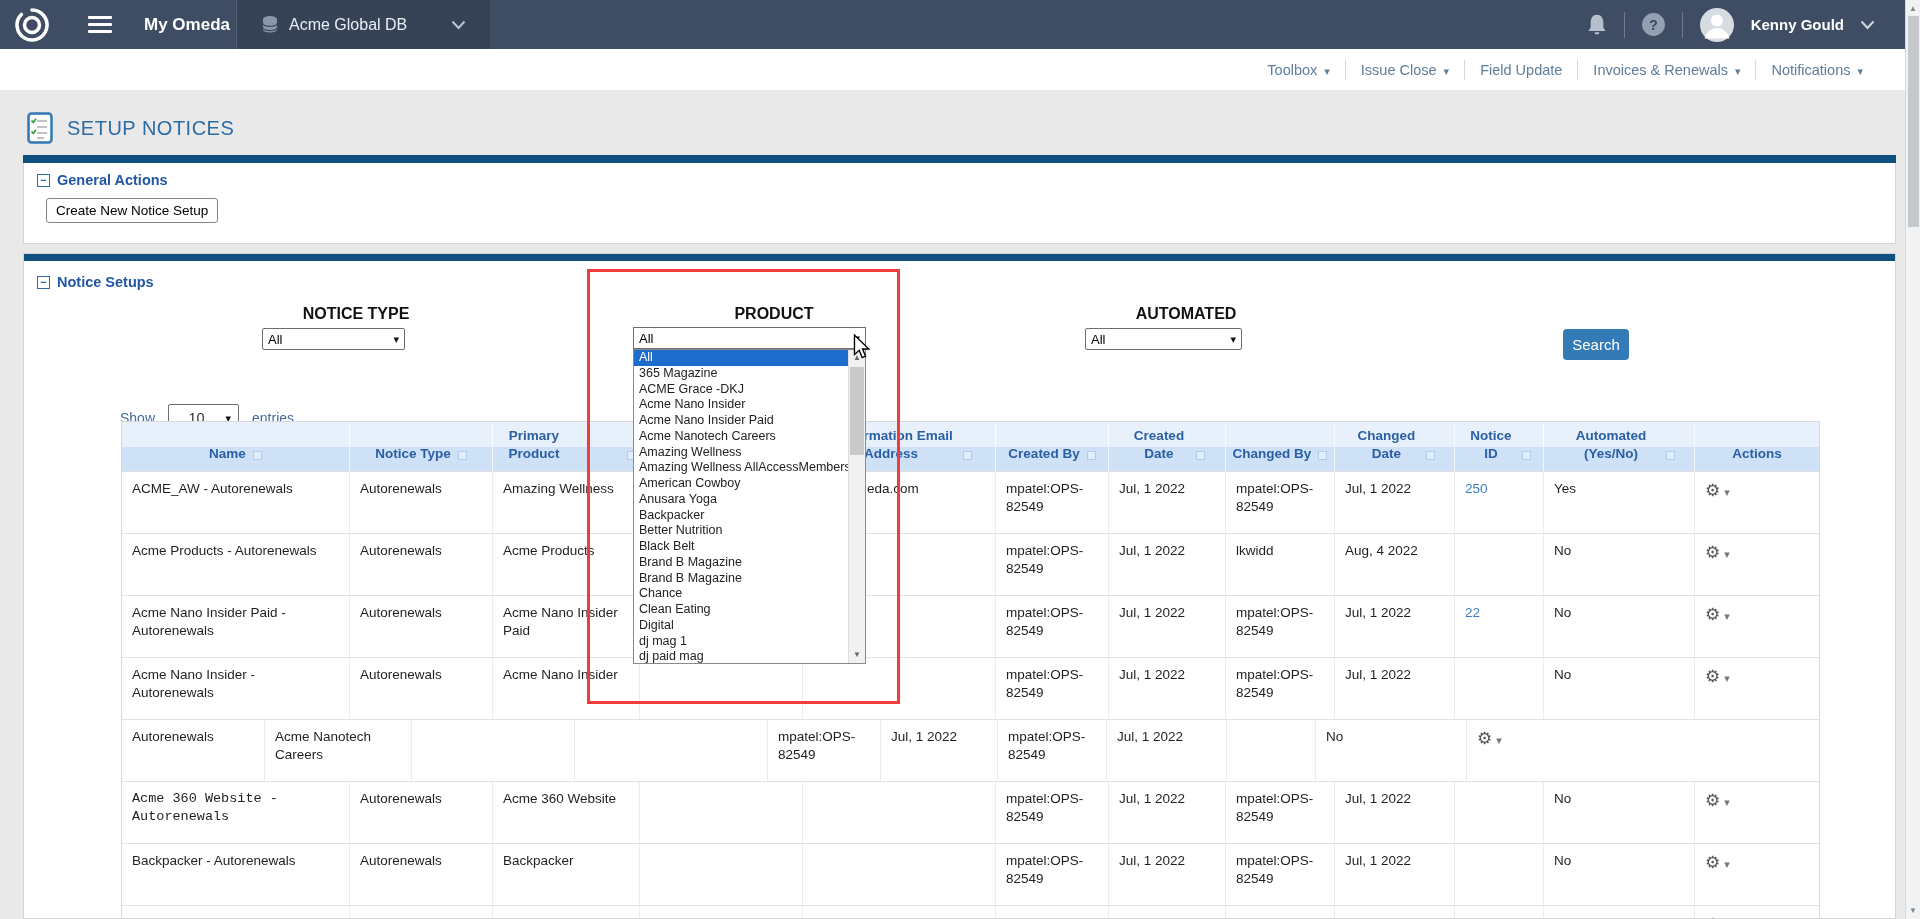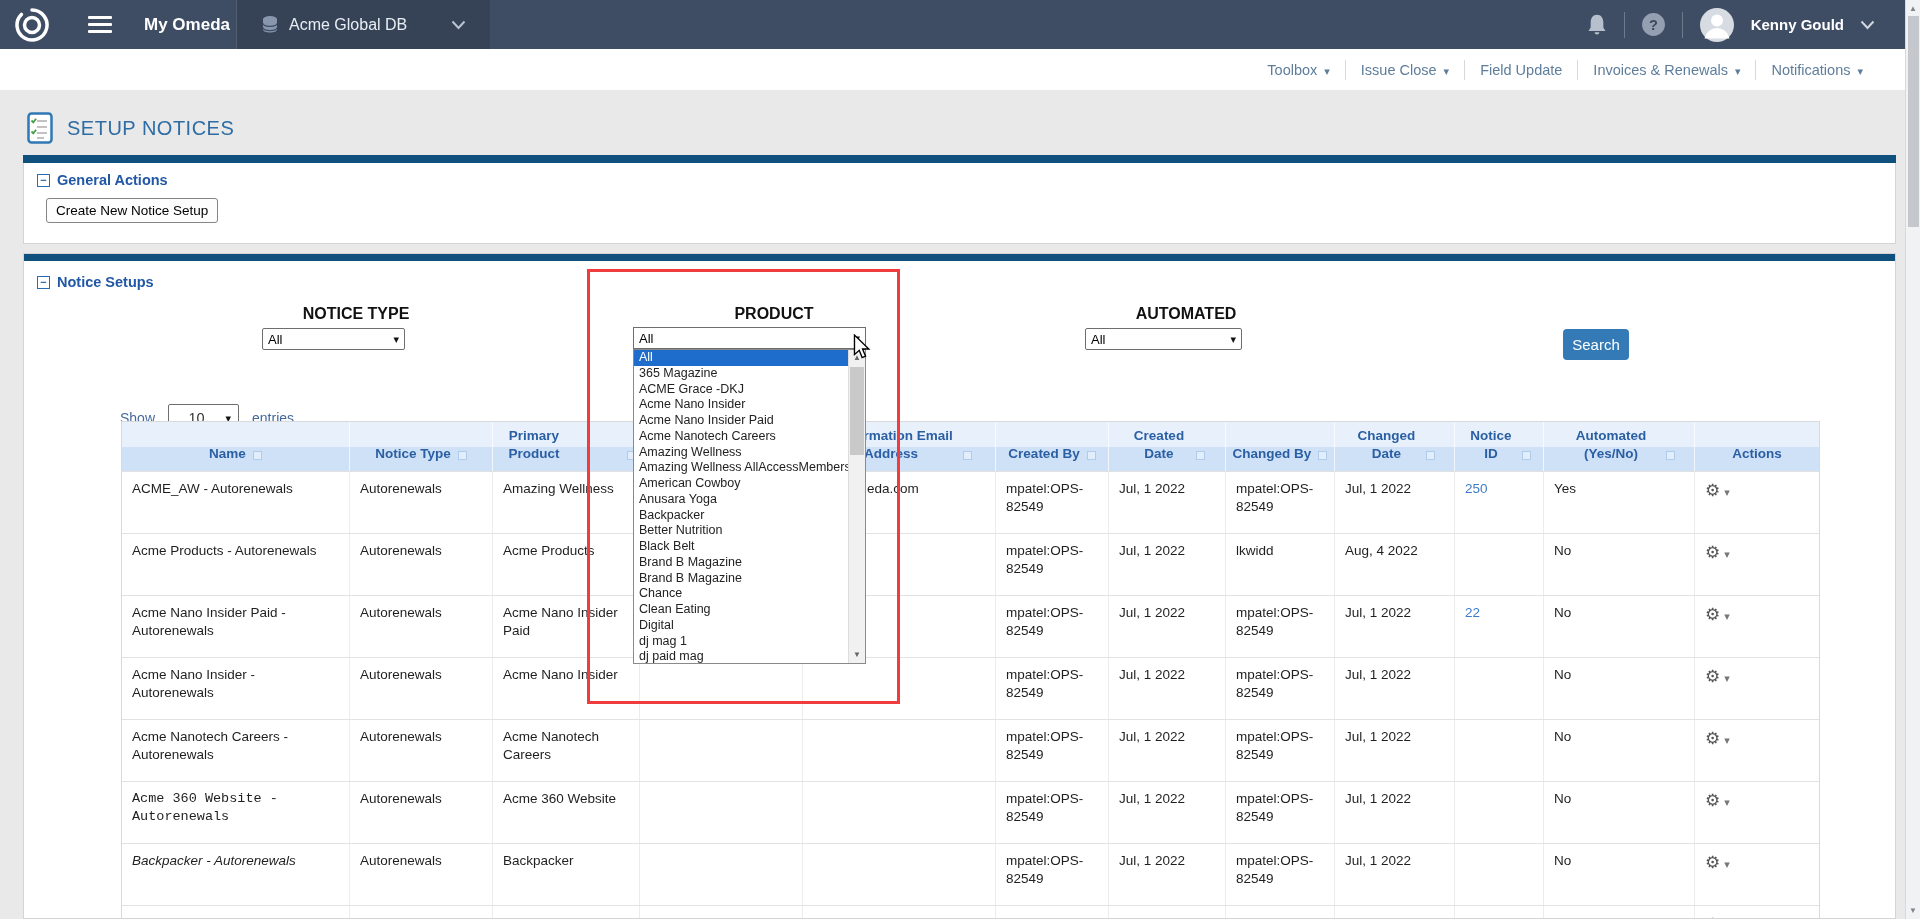--- a/index.html
+++ b/index.html
@@ -318,21 +318,20 @@
           <div class="td" style="width: 193px;"></div>
           <div class="td" style="width: 113px;">mpatel:OPS-82549</div>
           <div class="td" style="width: 117px;">Jul, 1 2022</div>
           <div class="td" style="width: 109px;">mpatel:OPS-82549</div>
           <div class="td" style="width: 120px;">Jul, 1 2022</div>
           <div class="td" style="width: 89px;"></div>
           <div class="td" style="width: 151px;">No</div>
           <div class="td" style="width: 124px;"><span class="gear">⚙</span><span class="gcaret">▾</span></div>
         </div>
         <div class="trow">
-          <div class="td" style="width: 228px;">Acme Nanotech Careers - Autorenewals</div>
           <div class="td" style="width: 143px;">Autorenewals</div>
           <div class="td" style="width: 147px;">Acme Nanotech Careers</div>
           <div class="td" style="width: 163px;"></div>
           <div class="td" style="width: 193px;"></div>
           <div class="td" style="width: 113px;">mpatel:OPS-82549</div>
           <div class="td" style="width: 117px;">Jul, 1 2022</div>
           <div class="td" style="width: 109px;">mpatel:OPS-82549</div>
           <div class="td" style="width: 120px;">Jul, 1 2022</div>
           <div class="td" style="width: 89px;"></div>
           <div class="td" style="width: 151px;">No</div>
@@ -346,21 +345,21 @@
           <div class="td" style="width: 193px;"></div>
           <div class="td" style="width: 113px;">mpatel:OPS-82549</div>
           <div class="td" style="width: 117px;">Jul, 1 2022</div>
           <div class="td" style="width: 109px;">mpatel:OPS-82549</div>
           <div class="td" style="width: 120px;">Jul, 1 2022</div>
           <div class="td" style="width: 89px;"></div>
           <div class="td" style="width: 151px;">No</div>
           <div class="td" style="width: 124px;"><span class="gear">⚙</span><span class="gcaret">▾</span></div>
         </div>
         <div class="trow">
-          <div class="td" style="width: 228px; font-style: italic;">Backpacker - Autorenewals</div>
+          <div class="td" style="width: 228px;">Backpacker - Autorenewals</div>
           <div class="td" style="width: 143px;">Autorenewals</div>
           <div class="td" style="width: 147px;">Backpacker</div>
           <div class="td" style="width: 163px;"></div>
           <div class="td" style="width: 193px;"></div>
           <div class="td" style="width: 113px;">mpatel:OPS-82549</div>
           <div class="td" style="width: 117px;">Jul, 1 2022</div>
           <div class="td" style="width: 109px;">mpatel:OPS-82549</div>
           <div class="td" style="width: 120px;">Jul, 1 2022</div>
           <div class="td" style="width: 89px;"></div>
           <div class="td" style="width: 151px;">No</div>

